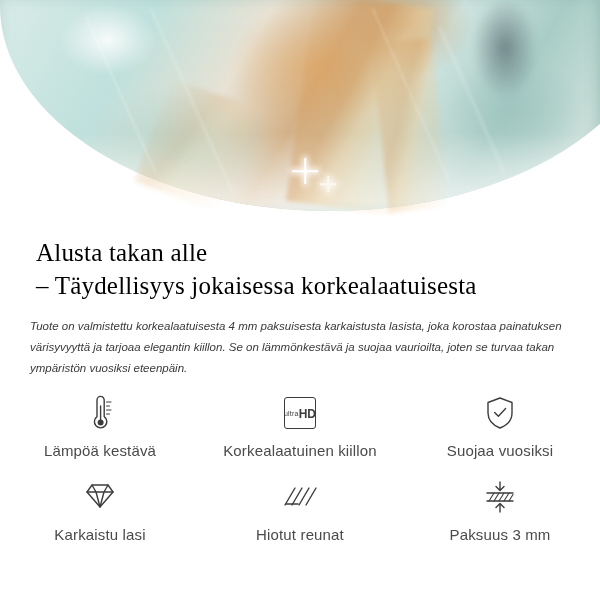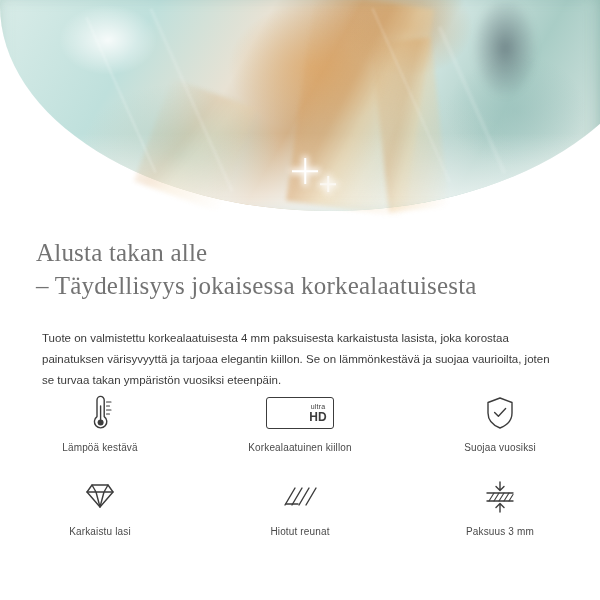--- a/index.html
+++ b/index.html
@@ -102,31 +102,32 @@
     left: 0; top: 222px;
     width: 600px;
   }
   .headline {
     margin: 0;
     padding: 14px 36px 0 36px;
     font-family: "Liberation Serif", serif;
     font-weight: 400;
     font-size: 25px;
     line-height: 33px;
-    color: #737373;
+    color: #000000;
     letter-spacing: .2px;
   }
   .headline .l2 { display: block; }
   .paragraph {
-    margin: 12px;
+    margin: 0;
     padding: 14px 36px 0 30px;
     font-size: 11.5px;
     line-height: 21px;
     color: #3a3a3a;
     max-width: 560px;
+    font-style: italic;
   }
 
   
   .features {
     position: absolute;
     left: 0;
     top: 392px;
     width: 600px;
     display: grid;
     grid-template-columns: repeat(3, 1fr);
@@ -140,21 +141,21 @@
     justify-content: flex-start;
   }
   .feature .icon {
     height: 42px;
     display: flex;
     align-items: center;
     justify-content: center;
   }
   .feature .caption {
     margin-top: 8px;
-    font-size: 10px;
+    font-size: 15px;
     color: #4a4a4a;
     text-align: center;
     letter-spacing: .15px;
   }
   svg { display: block; }
   .stroke {
     fill: none;
     stroke: #3c3c3c;
     stroke-width: 1.4;
     stroke-linecap: round;
@@ -165,25 +166,23 @@
     stroke: #3c3c3c;
     stroke-width: 1.1;
     stroke-linecap: round;
   }
   .ultrahd-box {
     width: 30px;
     height: 30px;
     border: 1.4px solid #3c3c3c;
     border-radius: 3px;
     display: flex;
-    flex-direction: column;
     align-items: center;
     justify-content: center;
     line-height: 1;
-    padding-left: 36px;
   }
   .ultrahd-box .u {
     font-size: 7px;
     color: #3c3c3c;
     letter-spacing: .2px;
   }
   .ultrahd-box .hd {
     font-size: 12px;
     font-weight: bold;
     color: #3c3c3c;

